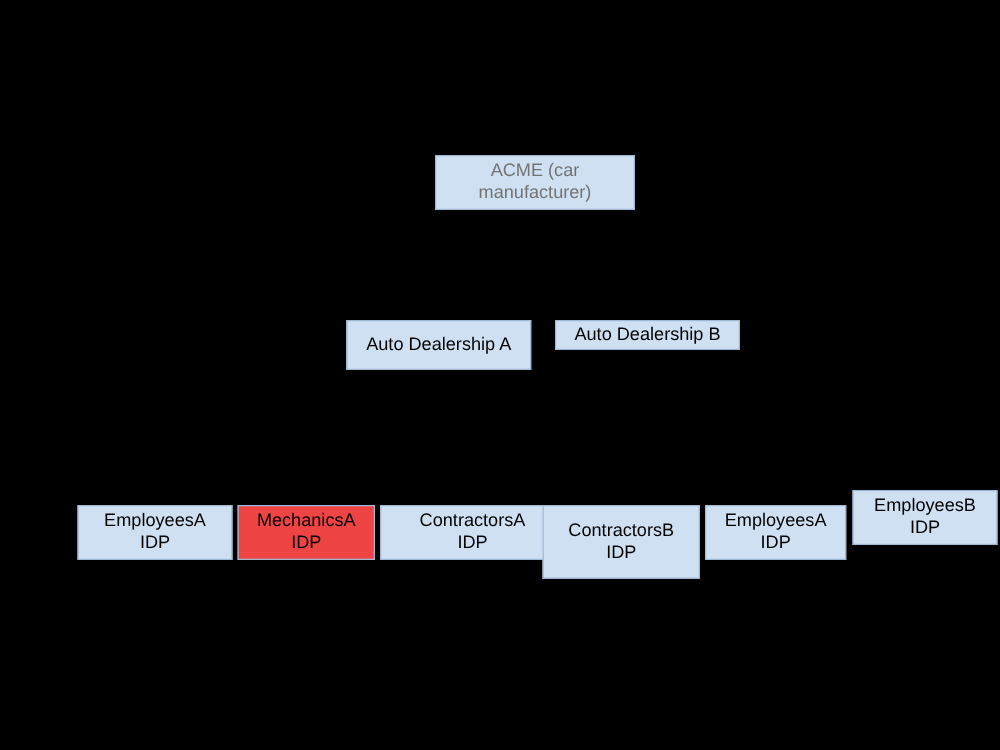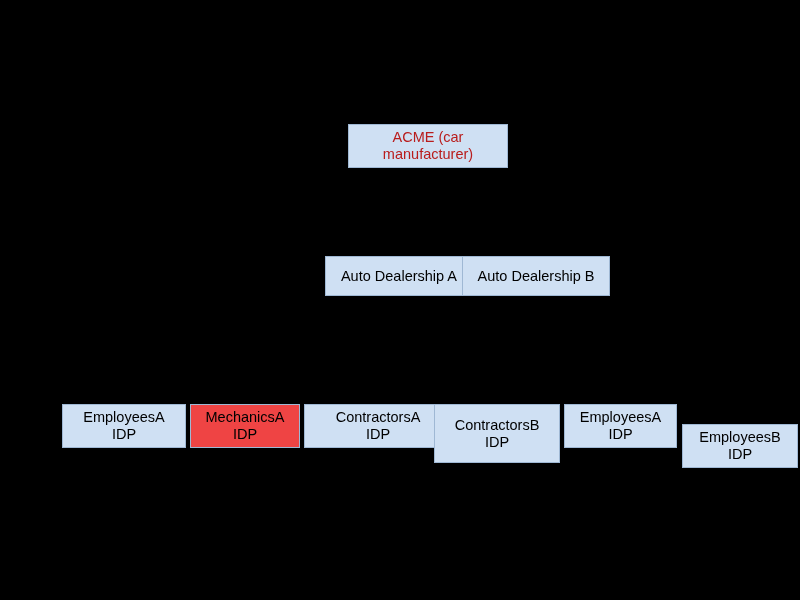--- a/index.html
+++ b/index.html
@@ -56,38 +56,38 @@
         <path d="M428 168 L428 212 L529 212 L529 256"></path>
         <path d="M351 296 L351 350 L124 350 L124 404"></path>
         <path d="M351 296 L351 350 L245 350 L245 404"></path>
         <path d="M351 296 L351 350 L365.5 350 L365.5 404"></path>
         <path d="M529 296 L529 350 L497 350 L497 404"></path>
         <path d="M529 296 L529 350 L620.5 350 L620.5 404"></path>
         <path d="M529 296 L529 350 L740 350 L740 404"></path>
       </g>
   </svg>
 
-  <div class="node" style="left: 348px; top: 124px; width: 160px; height: 44px; background: rgb(207, 224, 243); border-color: rgb(159, 184, 212); color: #b91c1c;">ACME (car
+  <div class="node" style="left: 348px; top: 124px; width: 160px; height: 44px; background: rgb(207, 224, 243); border-color: rgb(159, 184, 212); color: #737373;">ACME (car
 manufacturer)</div>
 
-  <div class="node" style="left: 277px; top: 256px; width: 148px; height: 40px; background: rgb(207, 224, 243); border-color: rgb(159, 184, 212); color: rgb(0, 0, 0); margin-left: 48px;">Auto Dealership A</div>
+  <div class="node" style="left: 277px; top: 256px; width: 148px; height: 40px; background: rgb(207, 224, 243); border-color: rgb(159, 184, 212); color: rgb(0, 0, 0);">Auto Dealership A</div>
 
-  <div class="node" style="left: 462px; top: 256px; width: 148px; height: 40px; background: rgb(207, 224, 243); border-color: rgb(159, 184, 212); color: rgb(0, 0, 0);">Auto Dealership B</div>
+  <div class="node" style="left: 444px; top: 256px; width: 148px; height: 24px; background: rgb(207, 224, 243); border-color: rgb(159, 184, 212); color: rgb(0, 0, 0);">Auto Dealership B</div>
 
   <div class="node" style="left: 62px; top: 404px; width: 124px; height: 44px; background: rgb(207, 224, 243); border-color: rgb(159, 184, 212); color: rgb(0, 0, 0);">EmployeesA
 IDP</div>
 
   <div class="node" style="left: 190px; top: 404px; width: 110px; height: 44px; background: #ef4444; border-color: rgb(159, 184, 212); color: rgb(0, 0, 0);">MechanicsA
 IDP</div>
 
   <div class="node" style="left: 304px; top: 404px; width: 148px; height: 44px; background: rgb(207, 224, 243); border-color: rgb(159, 184, 212); color: rgb(0, 0, 0);">ContractorsA
 IDP</div>
 
   <div class="node" style="left: 434px; top: 404px; width: 126px; height: 59px; background: rgb(207, 224, 243); border-color: rgb(159, 184, 212); color: rgb(0, 0, 0);">ContractorsB
 IDP</div>
 
   <div class="node" style="left: 564px; top: 404px; width: 113px; height: 44px; background: rgb(207, 224, 243); border-color: rgb(159, 184, 212); color: rgb(0, 0, 0);">EmployeesA
 IDP</div>
 
-  <div class="node" style="left: 682px; top: 424px; width: 116px; height: 44px; background: rgb(207, 224, 243); border-color: rgb(159, 184, 212); color: rgb(0, 0, 0);">EmployeesB
+  <div class="node" style="left: 682px; top: 392px; width: 116px; height: 44px; background: rgb(207, 224, 243); border-color: rgb(159, 184, 212); color: rgb(0, 0, 0);">EmployeesB
 IDP</div>
 
 </div>
 
 </body></html>

